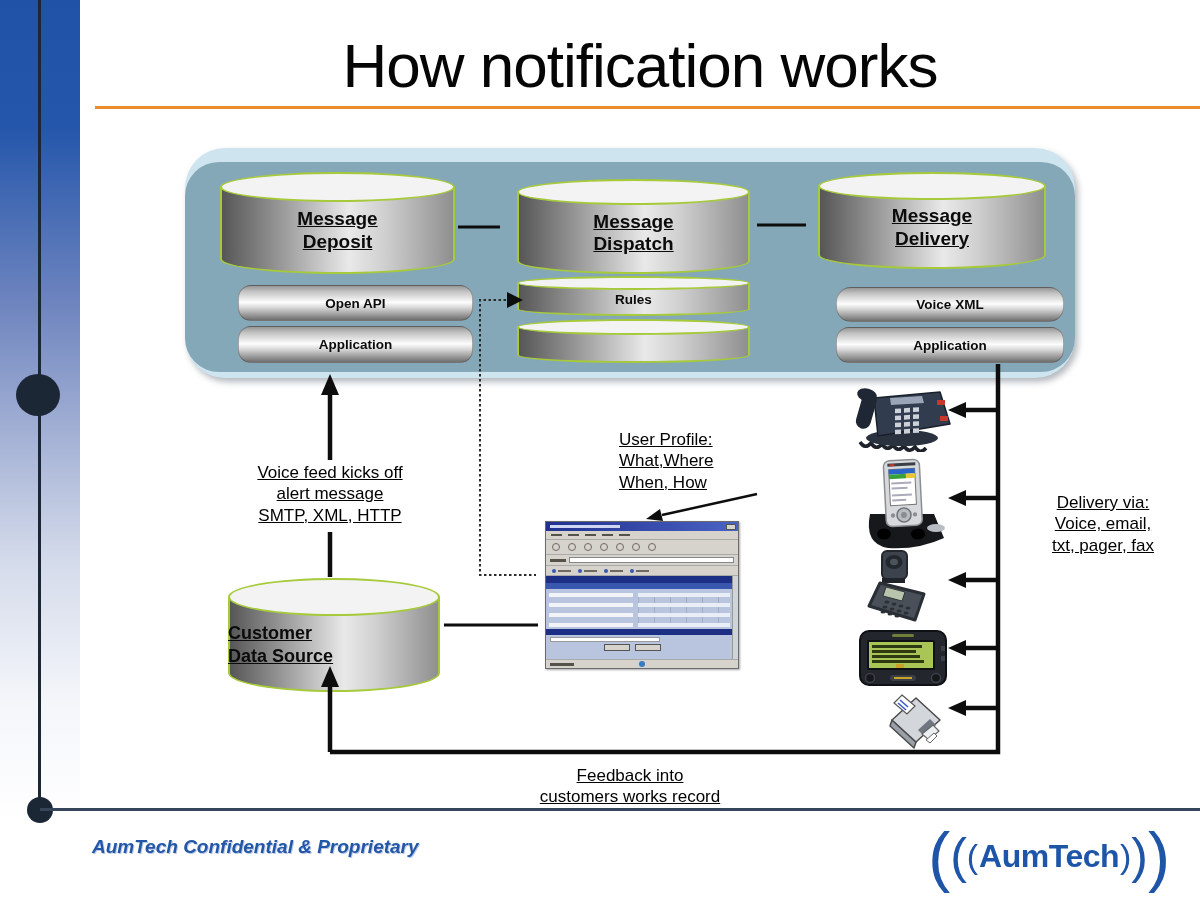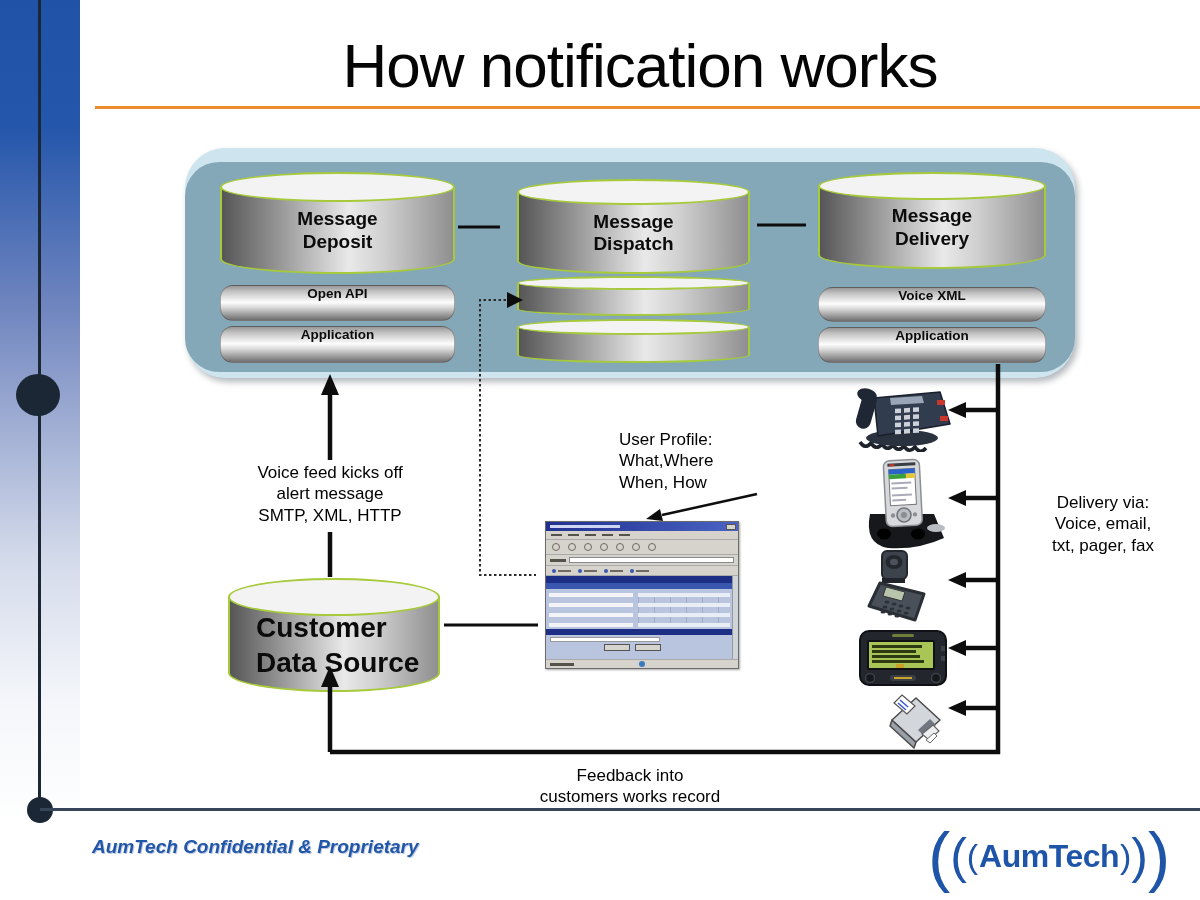--- a/index.html
+++ b/index.html
@@ -1,18 +1,18 @@
 <!DOCTYPE html>
 <html><head>
 <meta charset="utf-8">
 <style>
   html,body{margin:0;padding:0;}
   body{width:1200px;height:900px;position:relative;overflow:hidden;background:#fff;
        font-family:"Liberation Sans",sans-serif;color:#111;}
-  .pre{white-space:pre-line;}
+  .pre{white-space:pre-line;text-decoration:underline;}
 
   
   .sidebar{position:absolute;left:0;top:0;width:80px;height:900px;
     background:linear-gradient(180deg,#2052a8 0%,#2456ab 14%,#6f85bf 34%,#9fadd3 47%,
                #d3daea 62%,#f4f6fa 78%,#ffffff 92%);}
   .vline{position:absolute;left:38px;top:0;width:3px;height:810px;background:#1c2736;}
   .circle-big{position:absolute;left:16px;top:374px;width:44px;height:42px;border-radius:50%;background:#1c2736;}
   .circle-small{position:absolute;left:27px;top:797px;width:26px;height:26px;border-radius:50%;background:#1c2736;}
   .footer-sep{position:absolute;left:40px;top:808px;width:1160px;height:3px;background:#37455a;}
 
@@ -31,26 +31,26 @@
   .cyl .ctop{position:absolute;left:0;right:0;top:0;height:calc(var(--r)*2);border-radius:50%;
     background:#f3f3f3;border:2px solid #a6ca3a;z-index:2;box-sizing:border-box;}
   .cyl .cbody{position:absolute;left:0;right:0;top:var(--r);bottom:0;box-sizing:border-box;
     background:linear-gradient(90deg,#565656 0%,#8f8f8f 22%,#e9e9e9 55%,#d0d0d0 70%,#8f8f8f 100%);
     border:2px solid #a6ca3a;border-top:none;
     border-radius:0 0 50% 50% / 0 0 var(--r) var(--r);z-index:1;}
   .cyl .clabel{position:absolute;left:0;right:0;top:var(--r);bottom:0;z-index:3;
     display:flex;align-items:center;justify-content:center;text-align:center;
     font-weight:bold;font-size:19px;line-height:1.18;color:#0b0b0b;}
   .cyl .clabel.small{font-size:13.5px;}
-  .cyl .clabel.big{font-size:28px;justify-content:flex-start;padding-left:28px;text-align:left;line-height:1.25;}
+  .cyl .clabel.big{font-size:18px;justify-content:flex-start;text-align:left;line-height:1.25;}
 
   
   .pill{position:absolute;border-radius:13px;box-sizing:border-box;border:1px solid rgba(70,70,70,.45);
     background:linear-gradient(180deg,#979797 0%,#c2c2c2 16%,#fdfdfd 48%,#d9d9d9 63%,#6e6e6e 100%);
-    display:flex;align-items:flex-start;justify-content:center;font-weight:bold;font-size:13.5px;color:#0b0b0b;}
+    display:flex;align-items:center;justify-content:center;font-weight:bold;font-size:13.5px;color:#0b0b0b;margin-left:18px;}
 
   
   .note{position:absolute;font-size:17px;line-height:1.25;color:#000;}
   .center{text-align:center;}
 
   
   .connectors{position:absolute;left:0;top:0;width:1200px;height:900px;z-index:5;pointer-events:none;}
 
   
   .browser{position:absolute;left:545px;top:521px;width:192px;height:146px;z-index:4;
@@ -130,20 +130,21 @@
 
 <div class="cyl" style="left:517px;top:179px;width:233px;height:95px;--r:13px;">
   <div class="cbody"></div>
   <div class="ctop"></div>
   <div class="clabel pre">Message
 Dispatch</div>
 </div>
 <div class="cyl" style="left:517px;top:276px;width:233px;height:40px;--r:7px;">
   <div class="cbody"></div>
   <div class="ctop"></div>
+  <div class="clabel small">Rules</div>
 </div>
 <div class="cyl" style="left:517px;top:319px;width:233px;height:44px;--r:8px;">
   <div class="cbody"></div>
   <div class="ctop"></div>
 </div>
 
 <div class="cyl" style="left:818px;top:172px;width:228px;height:97px;--r:14px;">
   <div class="cbody"></div>
   <div class="ctop"></div>
   <div class="clabel pre">Message

